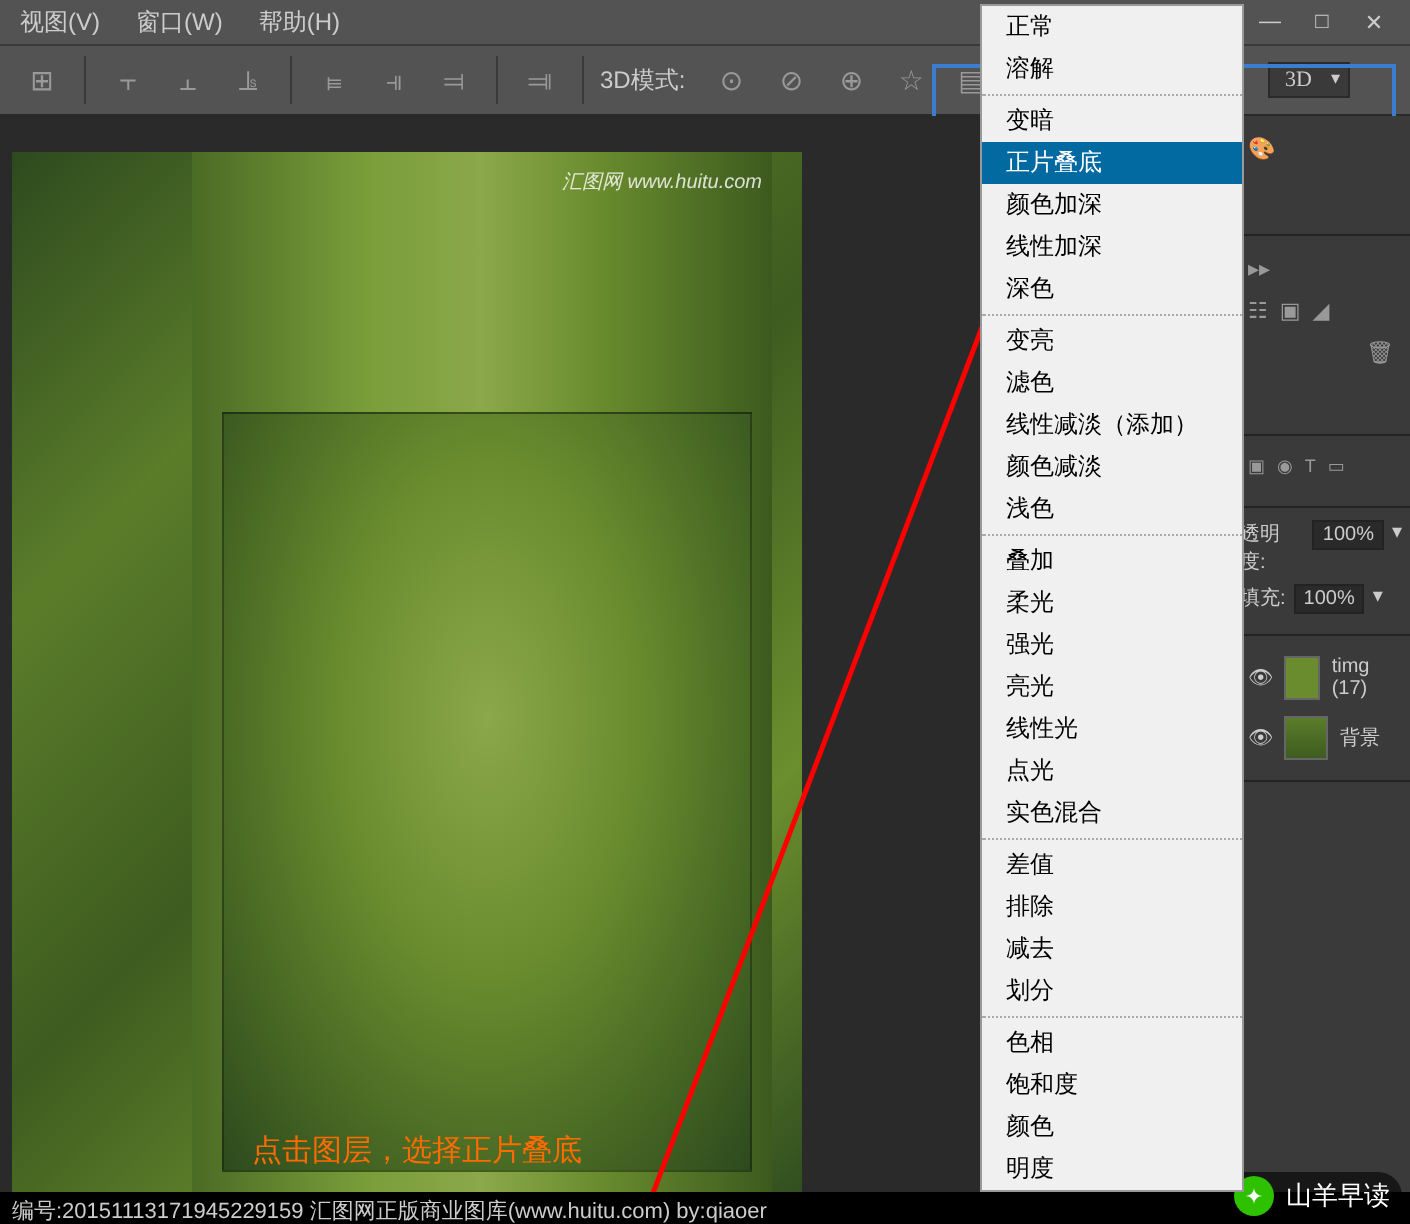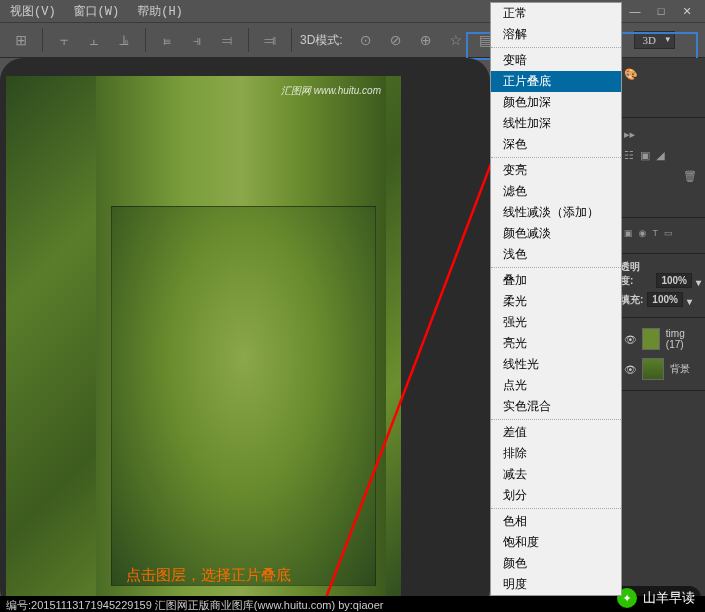--- a/index.html
+++ b/index.html
@@ -1,52 +1,52 @@
 <!DOCTYPE html>
 <html><head>
 <meta charset="utf-8">
 <style>
 * { margin: 0; padding: 0; box-sizing: border-box; font-family: "Microsoft YaHei", sans-serif; }
 body { width: 705px; height: 612px; background: #535353; overflow: hidden; position: relative; }
 
 .menubar { height: 22px; background: #535353; display: flex; align-items: center; padding-left: 10px; gap: 18px; color: #ccc; font-size: 12px; }
-.menubar span { cursor: default; font-family: Liberation Mono, monospace; }
+.menubar span { cursor: default; }
 
 .toolbar { height: 36px; background: #535353; border-top: 1px solid #3a3a3a; border-bottom: 1px solid #2a2a2a; display: flex; align-items: center; padding: 0 8px; gap: 4px; }
 .toolbar .sep { width: 1px; height: 24px; background: #3a3a3a; margin: 0 4px; }
 .toolbar .btn { width: 26px; height: 26px; background: #535353; display: flex; align-items: center; justify-content: center; color: #999; font-size: 14px; }
 .toolbar .lbl { color: #ccc; font-size: 12px; margin-right: 6px; }
 .toolbar .dd { background: #3a3a3a; color: #ccc; padding: 2px 18px 2px 8px; font-size: 11px; border: 1px solid #2a2a2a; position: relative; }
 .toolbar .dd::after { content: "▾"; position: absolute; right: 4px; font-size: 9px; }
 
 .window-controls { position: absolute; top: 2px; right: 6px; display: flex; gap: 2px; }
 .window-controls div { width: 24px; height: 18px; color: #ccc; display: flex; align-items: center; justify-content: center; font-size: 11px; }
 
 .blue-border { position: absolute; top: 32px; left: 466px; width: 232px; height: 28px; border: 2px solid #3b7ed0; pointer-events: none; }
 
-.canvas-area { position: absolute; top: 58px; left: 0; width: 490px; height: 554px; background: #2a2a2a; overflow: hidden; border-radius: 23px; }
+.canvas-area { position: absolute; top: 58px; left: 0; width: 490px; height: 554px; background: #2a2a2a; overflow: hidden; }
 .canvas-image { position: absolute; top: 18px; left: 6px; width: 395px; height: 536px; background: linear-gradient(135deg, #2d4a1e 0%, #5a7d2a 25%, #3d5c1f 50%, #6b8f2e 75%, #2d4a1e 100%); }
 .trunk { position: absolute; top: 0; left: 90px; width: 290px; height: 100%; background: linear-gradient(90deg, #4a6b24 0%, #7a9d3a 30%, #8ba84a 50%, #6a8c2e 70%, #3d5a1e 100%); }
 .face-overlay { position: absolute; top: 130px; left: 105px; width: 265px; height: 380px; background: radial-gradient(ellipse at 50% 40%, #8ba84a 0%, #6a8c2e 40%, #4a6b24 70%, #2d4a1e 100%); border: 1px solid rgba(0,0,0,0.3); }
 .watermark { position: absolute; top: 8px; right: 20px; color: #fff; font-size: 10px; font-style: italic; opacity: 0.8; }
 .annotation { position: absolute; top: 490px; left: 120px; color: #ff6b00; font-size: 15px; font-weight: 500; }
 .arrow { position: absolute; top: 72px; left: 290px; width: 220px; height: 520px; pointer-events: none; }
 
 .status-bar { position: absolute; bottom: 0; left: 0; width: 100%; height: 16px; background: #000; color: #ccc; font-size: 11px; padding: 2px 6px; }
 
 
 .blend-menu { position: absolute; top: 2px; left: 490px; width: 132px; background: #f0f0f0; border: 1px solid #999; font-size: 12px; z-index: 10; }
 .blend-menu .item { padding: 2px 12px; color: #000; }
 .blend-menu .item.selected { background: #0369a1; color: #fff; }
 .blend-menu .divider { border-top: 1px dotted #aaa; margin: 2px 0; }
 
 
 .right-panels { position: absolute; top: 58px; right: 0; width: 90px; height: 554px; background: #3a3a3a; border-left: 1px solid #222; }
 .panel-section { border-bottom: 1px solid #222; padding: 6px 4px; }
-.panel-row { display: flex; align-items: flex-end; gap: 4px; color: #ccc; font-size: 10px; margin-bottom: 4px; font-weight: bold; }
+.panel-row { display: flex; align-items: flex-start; gap: 4px; color: #ccc; font-size: 10px; margin-bottom: 4px; }
 .panel-row .val { background: #2a2a2a; padding: 1px 4px; border: 1px solid #222; }
 .icon-row { display: flex; gap: 6px; padding: 4px; color: #999; font-size: 11px; }
 .layer-row { display: flex; align-items: center; gap: 6px; padding: 4px; color: #ccc; font-size: 10px; }
 .layer-thumb { width: 22px; height: 22px; background: #6a8c2e; border: 1px solid #666; }
 .layer-thumb.bg { background: linear-gradient(#5a7d2a, #3d5c1f); }
 .eye { width: 12px; color: #ccc; }
 
 
 .wechat { position: absolute; bottom: 2px; right: 4px; display: flex; align-items: center; background: rgba(0,0,0,0.6); padding: 2px 6px; border-radius: 12px; color: #fff; font-size: 13px; gap: 6px; }
 .wechat-icon { width: 20px; height: 20px; background: #2dc100; border-radius: 50%; display: flex; align-items: center; justify-content: center; color: #fff; font-size: 11px; }

